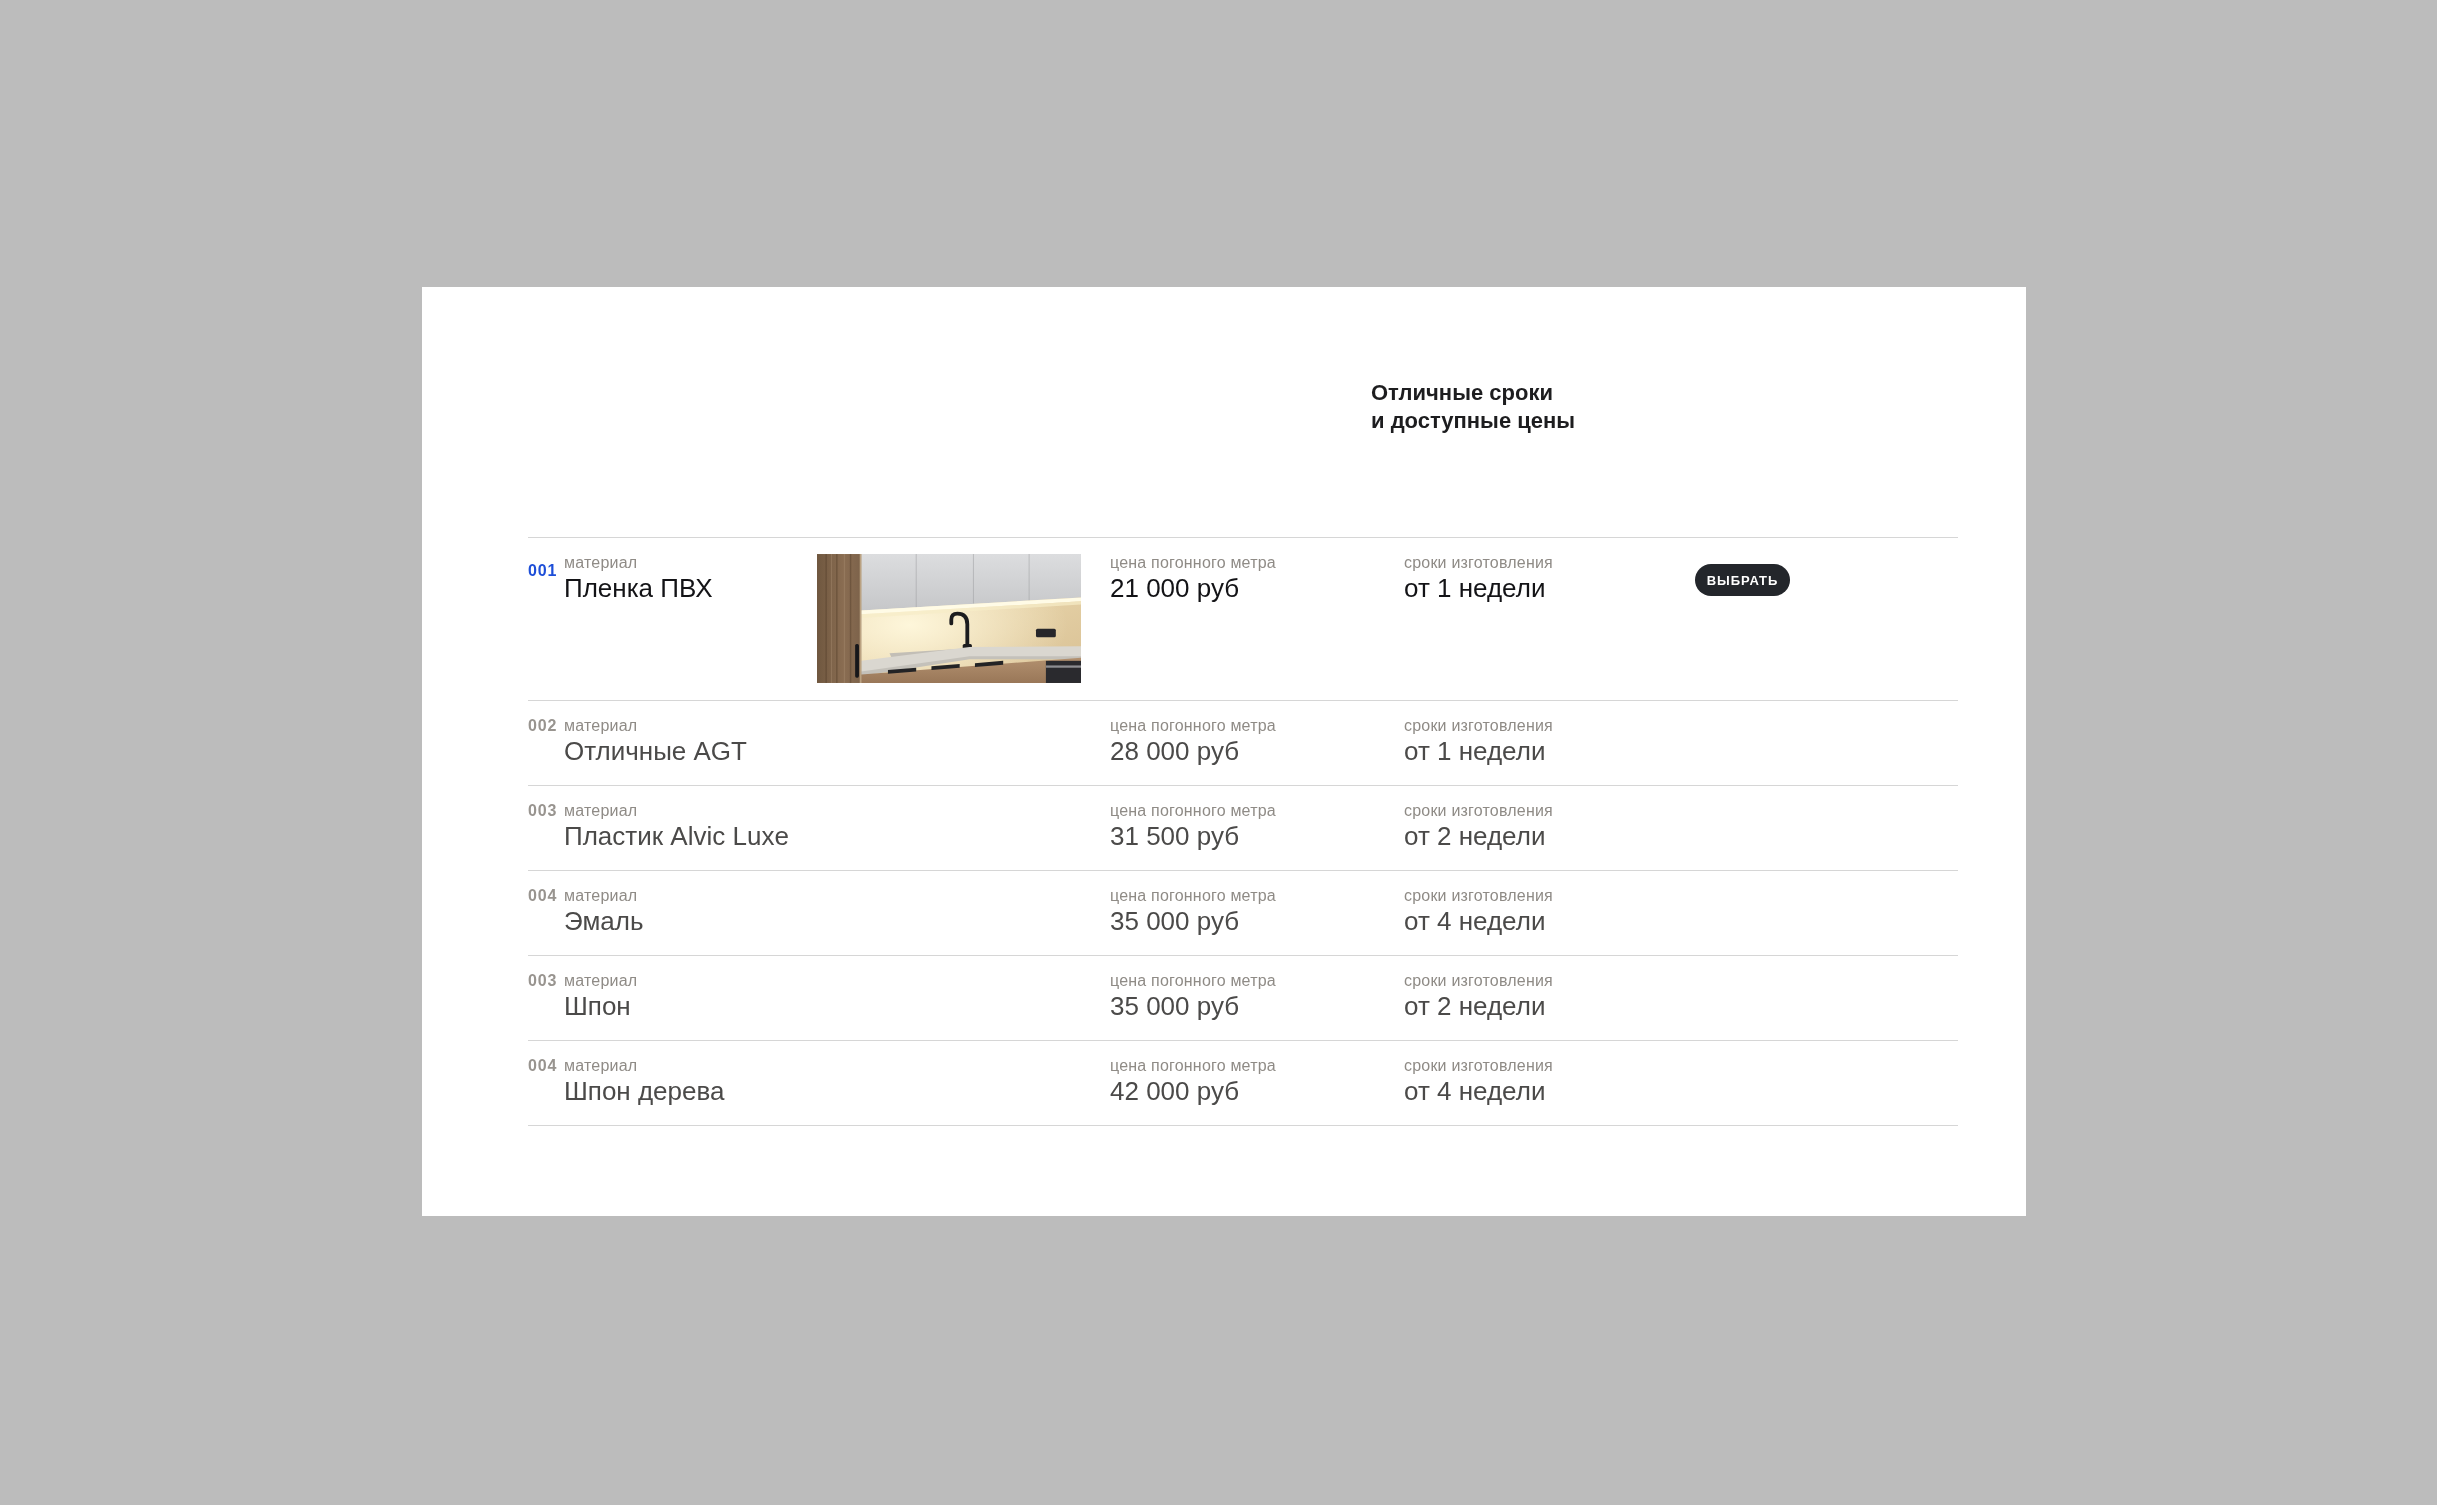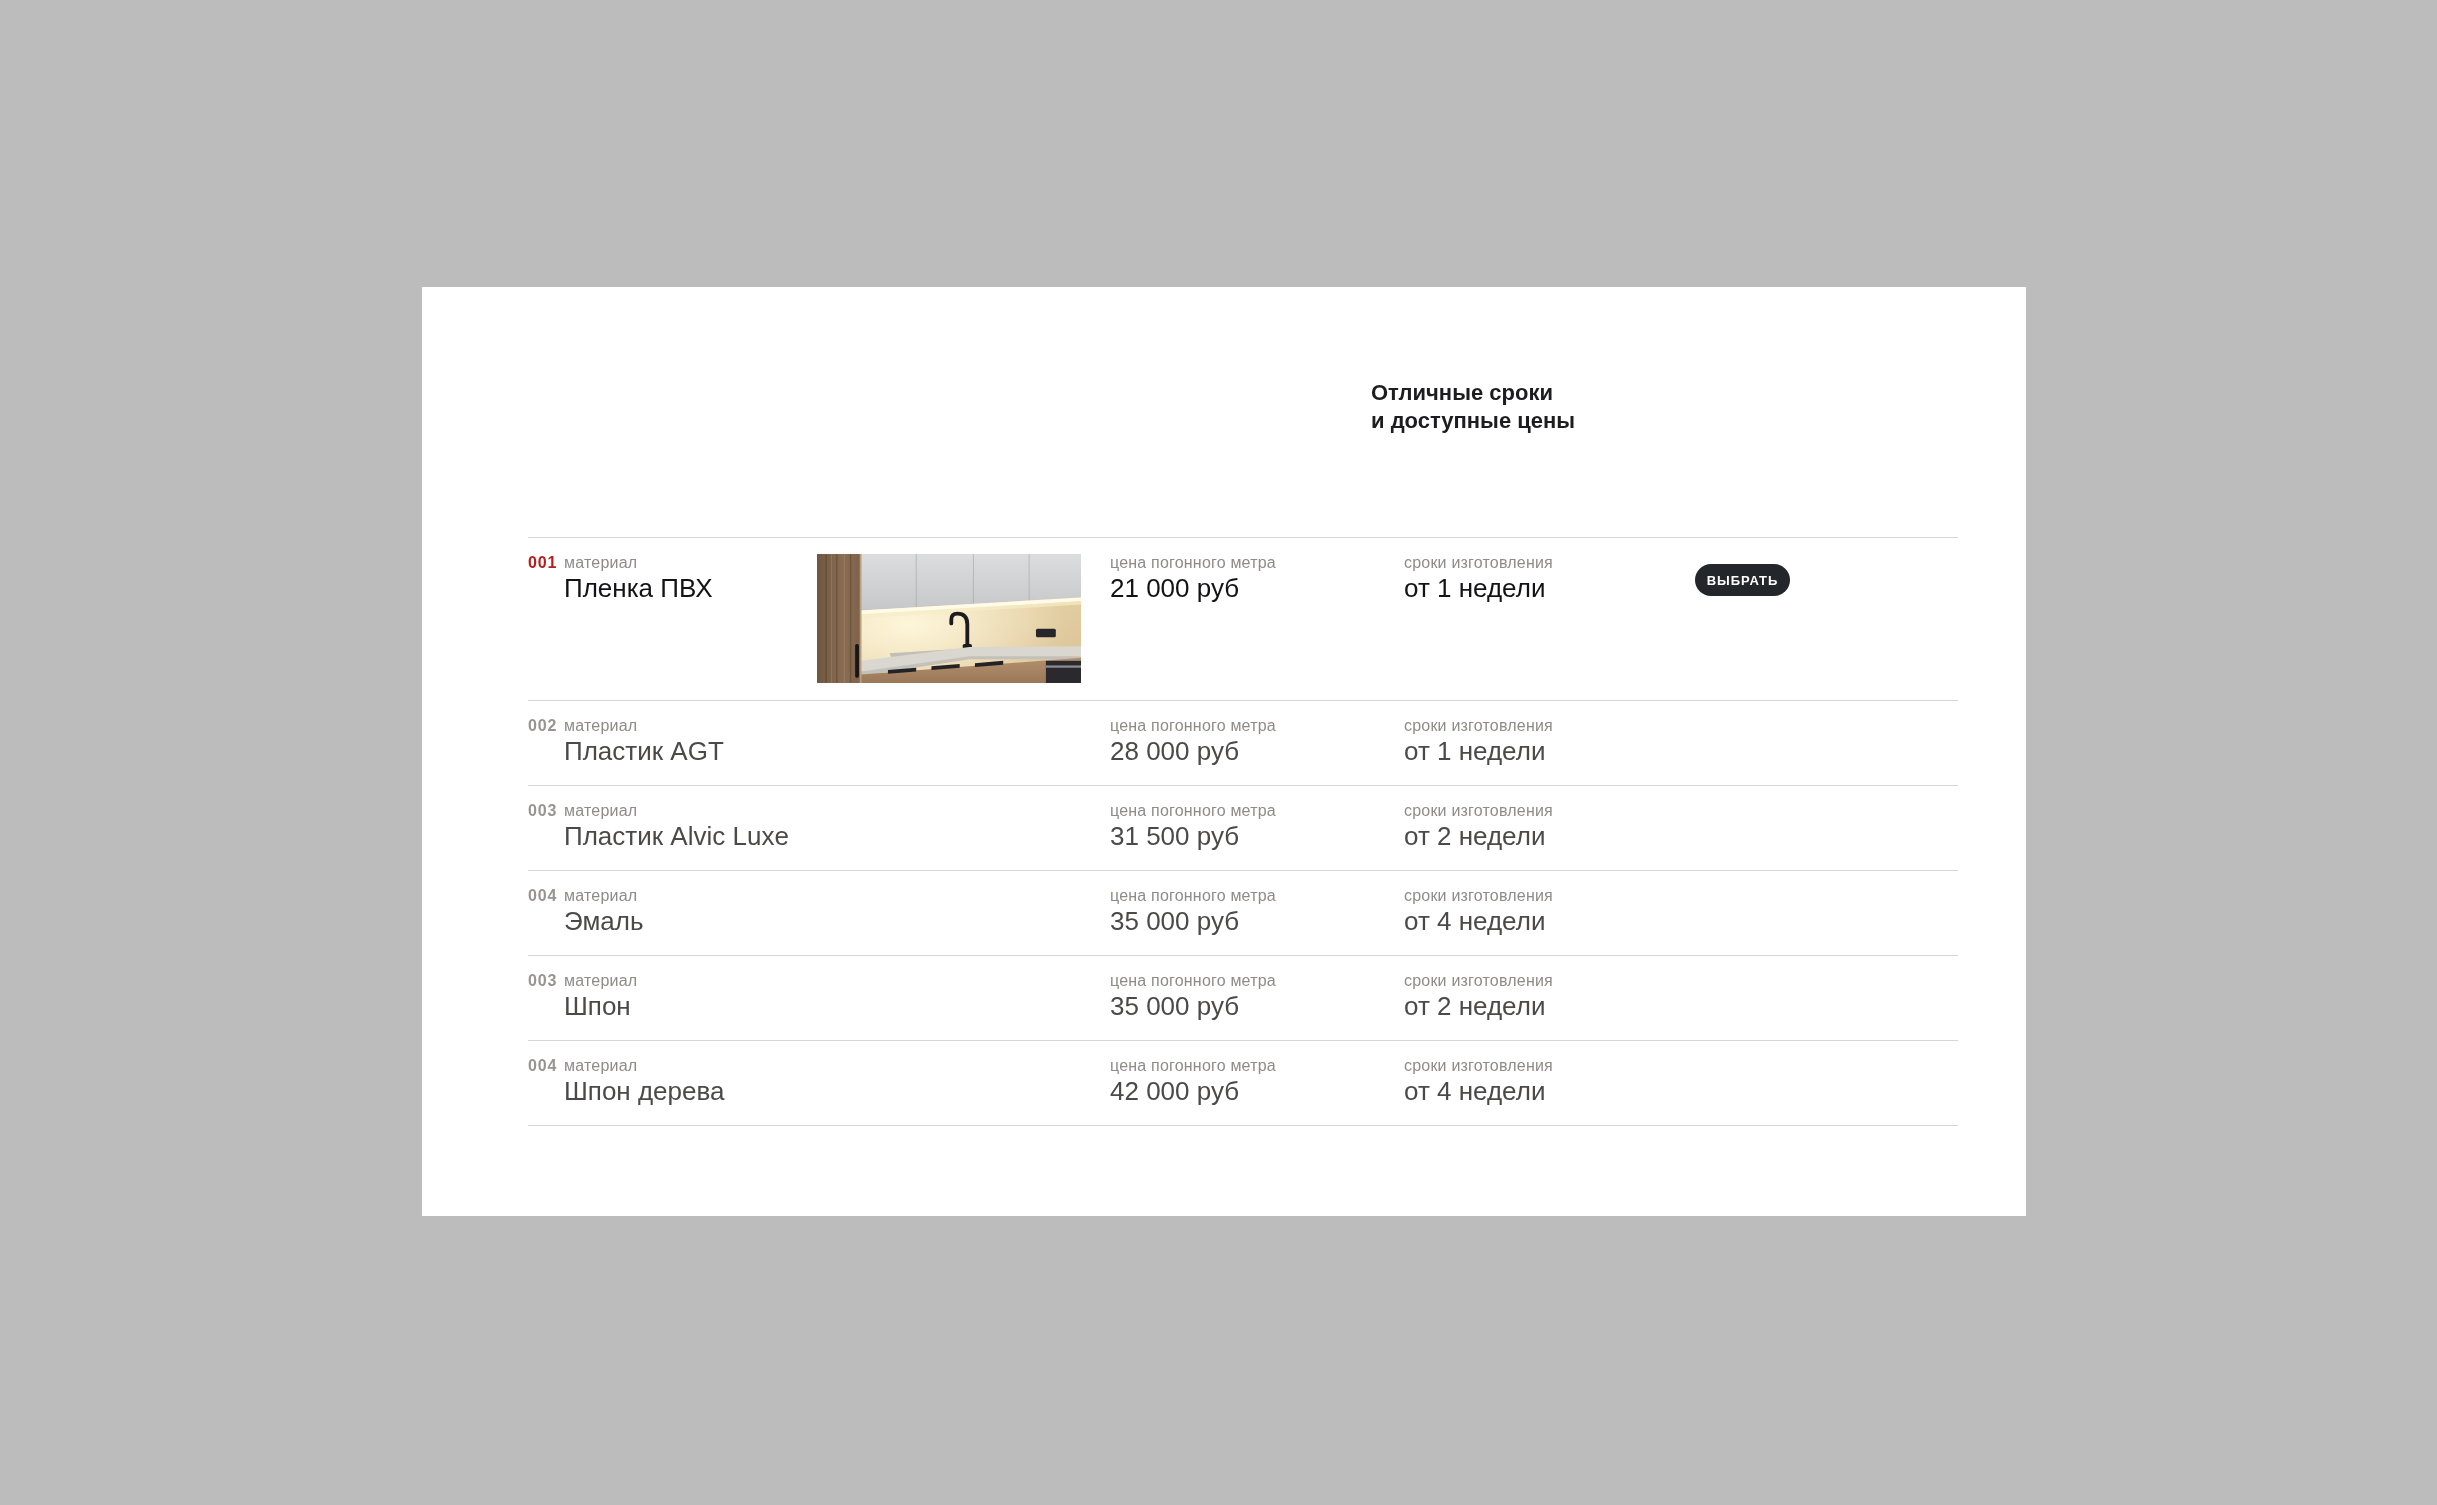--- a/index.html
+++ b/index.html
@@ -34,21 +34,21 @@
     position:relative;height:84px;
     border-top:1.1px solid #d6d6d6;
   }
   .row.featured{height:162px;}
   .row:last-child{border-bottom:1.1px solid #d6d6d6;}
   .num{
     position:absolute;left:0;top:16px;
     font-size:16px;font-weight:700;letter-spacing:0.8px;
     color:#98948f;
   }
-  .row.featured .num{color:#b91c1c;}
+  .row.featured .num{color:#1d4ed8;margin-top:8px;}
   .cell{position:absolute;top:0;}
   .col-name{left:36px;}
   .col-price{left:582px;}
   .col-terms{left:876px;}
   .cell .label{
     margin-top:16px;
     font-size:16px;line-height:18.3px;
     color:#8f8b86;letter-spacing:0.2px;
     white-space:nowrap;
   }
@@ -159,21 +159,21 @@
       <rect x="50" y="118" width="5" height="44" rx="2" fill="#17171a"></rect>
       <rect x="56" y="0" width="2" height="169" fill="#c9b28f" opacity="0.8"></rect>
     </svg>
   </div>
 <button class="choose">ВЫБРАТЬ</button>
         </div>
         <div class="row">
           <div class="num">002</div>
           <div class="cell col-name">
             <div class="label">материал</div>
-            <div class="value">Пластик AGT</div>
+            <div class="value">Отличные AGT</div>
           </div>
           <div class="cell col-price">
             <div class="label">цена погонного метра</div>
             <div class="value">28 000 руб</div>
           </div>
           <div class="cell col-terms">
             <div class="label">сроки изготовления</div>
             <div class="value">от 1 недели</div>
           </div>
         </div>

